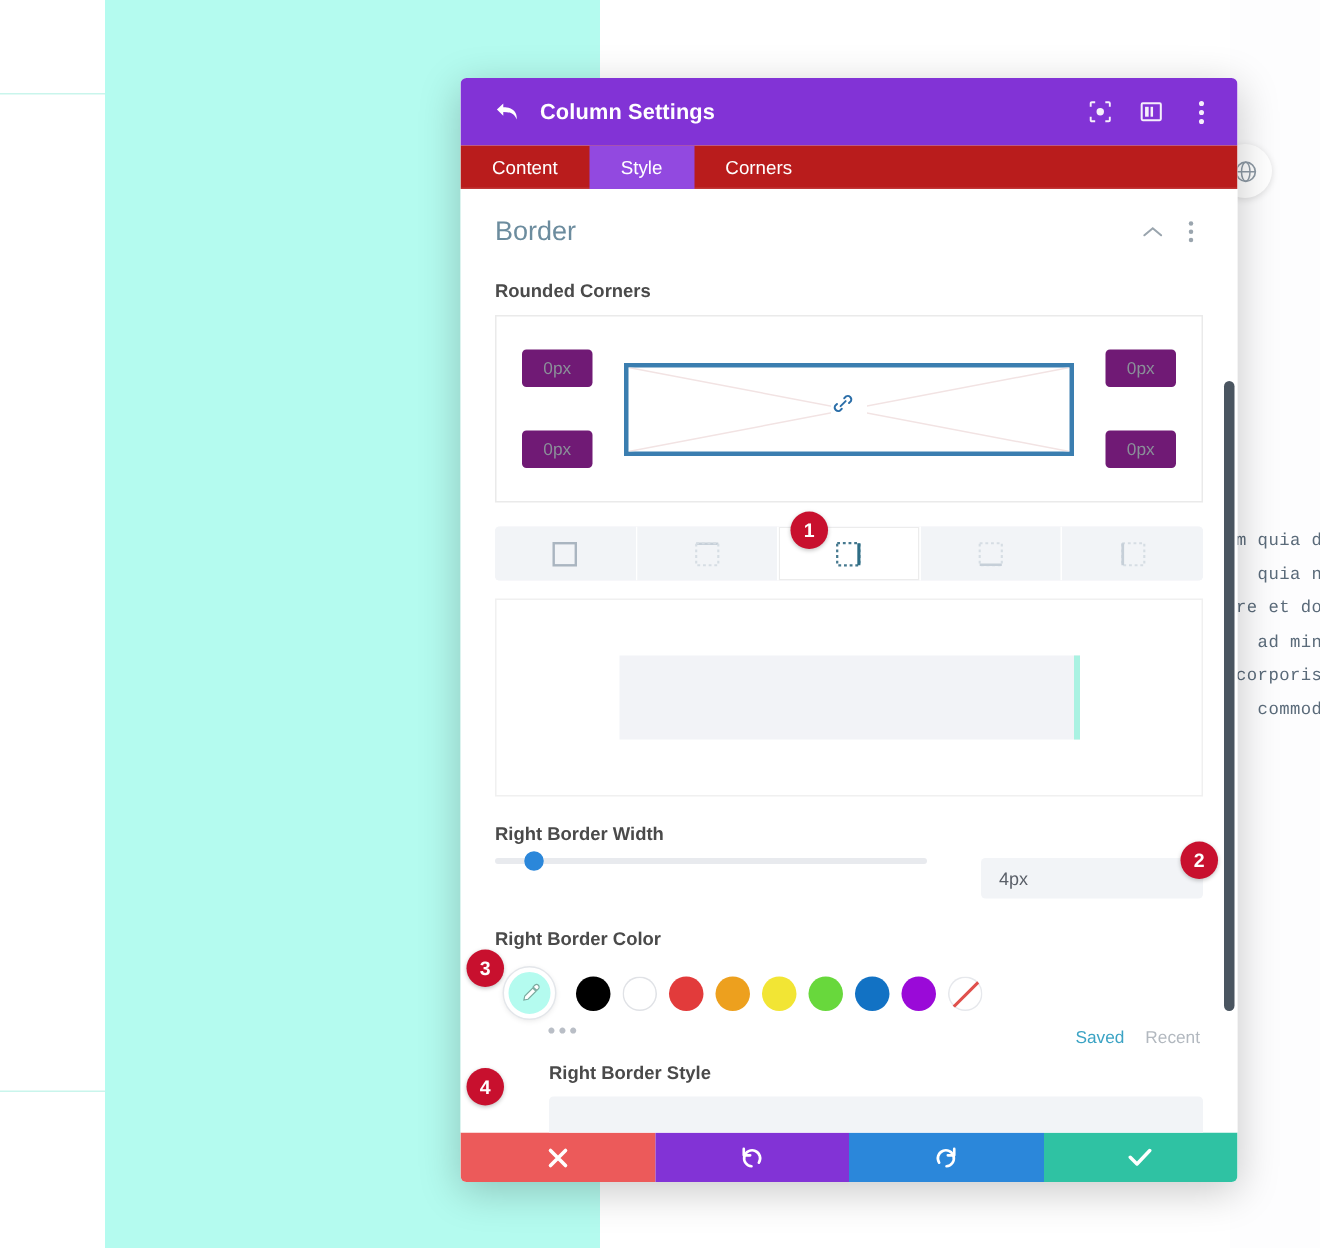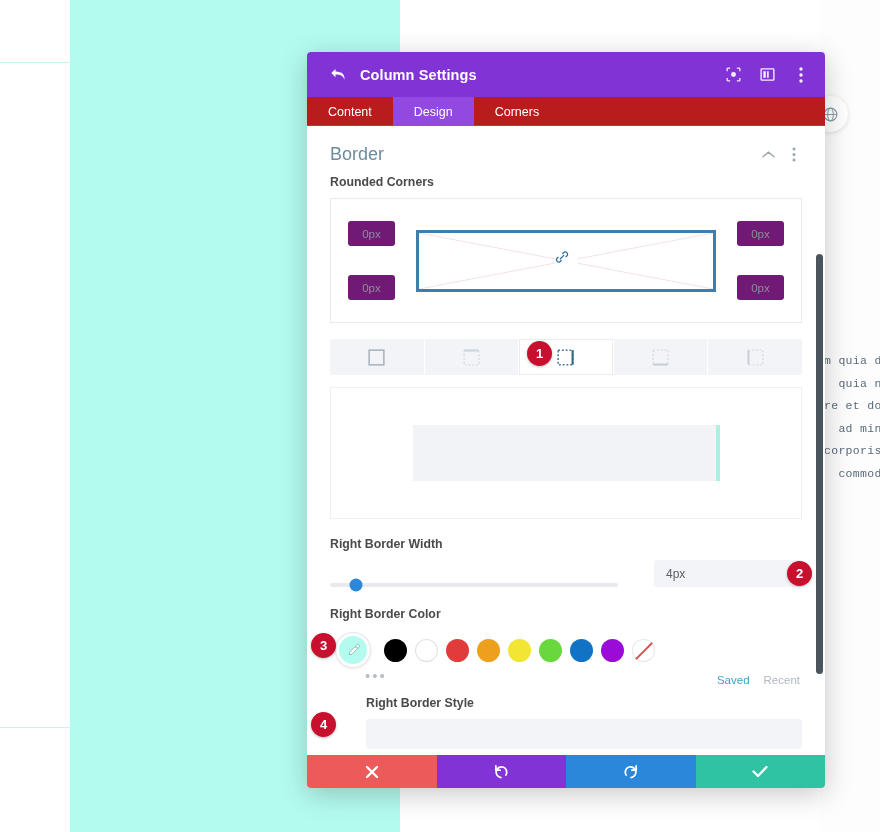--- a/index.html
+++ b/index.html
@@ -148,21 +148,21 @@
     font-weight: normal;
     flex: 1 1 auto;
   }
   .sec-icon {
     width: 16px; height: 16px;
     display: flex; align-items: center; justify-content: center;
     margin-left: 10px;
     cursor: pointer;
   }
 
-  .field { padding: 0 23px; margin-top: 4px; position: relative; }
+  .field { padding: 0 23px; margin-top: 16px; position: relative; }
   .field-label {
     font-size: 12.3px;
     color: #4a4a4a;
     font-weight: bold;
     margin-bottom: 9px;
   }
 
   
   .corners-box {
     border: 1px solid #eaeaea;
@@ -229,21 +229,21 @@
     margin-top: 12px;
   }
   .preview-inner {
     width: 307px; height: 56px;
     background: #f2f3f7;
     border-right: 4px solid #aaf2e2;
   }
 
   
   .slider-row {
-    display: flex; align-items: flex-end;
+    display: flex; align-items: flex-start;
     margin-top: 2px;
   }
   .slider-track {
     position: relative;
     flex: 1 1 auto;
     height: 4px;
     background: #e8eaee;
     border-radius: 2px;
     margin-right: 36px;
     cursor: pointer;
@@ -451,21 +451,21 @@
             <circle cx="2" cy="2" r="1.7" fill="#fff"></circle>
             <circle cx="2" cy="8" r="1.7" fill="#fff"></circle>
             <circle cx="2" cy="14" r="1.7" fill="#fff"></circle>
           </svg>
         </div>
       </div>
     </div>
 
     <div class="modal-tabs">
       <div class="tab">Content</div>
-      <div class="tab active">Design</div>
+      <div class="tab active">Style</div>
       <div class="tab">Corners</div>
     </div>
 
     <div class="modal-body">
       <div class="scroll-wrap">
 
         <div class="section-head">
           <div class="section-title">Border</div>
           <div class="sec-icon">
             <svg width="13" height="9" viewBox="0 0 14 9">

